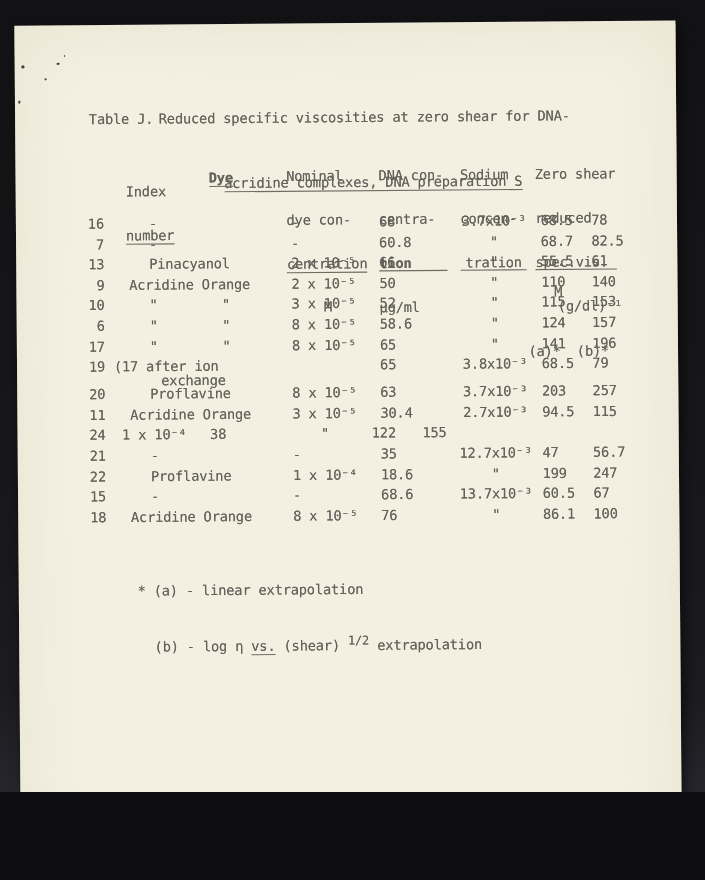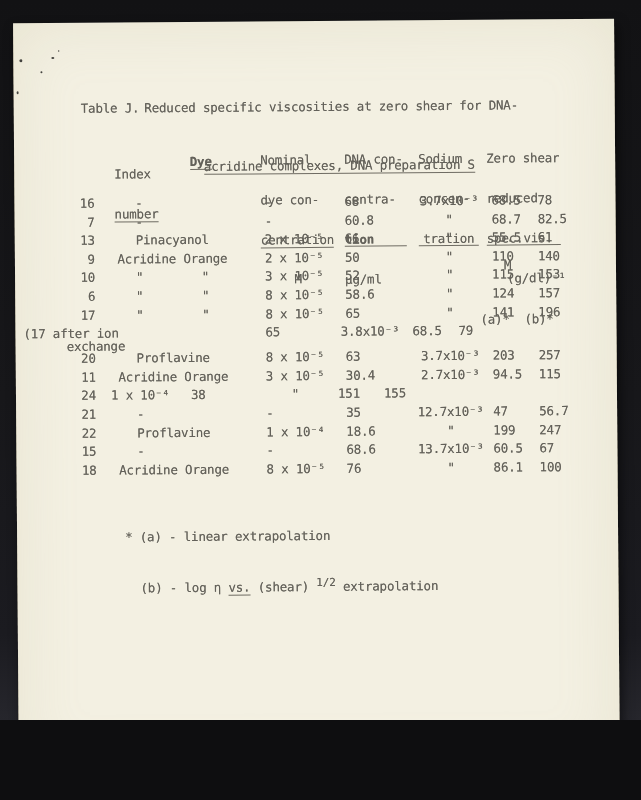--- a/index.html
+++ b/index.html
@@ -146,33 +146,33 @@
 
       <div class="trow">
         <span class="c-index">6</span><span class="c-dye">"        "</span><span class="c-nom">8 x 10⁻⁵</span><span class="c-dna">58.6</span><span class="c-sod">"</span><span class="c-a">124</span><span class="c-b">157</span>
       </div>
 
       <div class="trow">
         <span class="c-index">17</span><span class="c-dye">"        "</span><span class="c-nom">8 x 10⁻⁵</span><span class="c-dna">65</span><span class="c-sod">"</span><span class="c-a">141</span><span class="c-b">196</span>
       </div>
 
       <div class="trow row-tall">
-        <span class="c-dye"><span>(17 after ion</span><div class="dye-line2">exchange</div></span><span class="c-nom"></span><span class="c-dna">65</span><span class="c-sod">3.8x10⁻³</span><span class="c-a">68.5</span><span class="c-b">79</span>
+        <span class="c-index">19</span><span class="c-dye"><span>(17 after ion</span><div class="dye-line2">exchange</div></span><span class="c-nom"></span><span class="c-dna">65</span><span class="c-sod">3.8x10⁻³</span><span class="c-a">68.5</span><span class="c-b">79</span>
       </div>
 
       <div class="trow">
         <span class="c-index">20</span><span class="c-dye">Proflavine</span><span class="c-nom">8 x 10⁻⁵</span><span class="c-dna">63</span><span class="c-sod">3.7x10⁻³</span><span class="c-a">203</span><span class="c-b">257</span>
       </div>
 
       <div class="trow">
         <span class="c-index">11</span><span class="c-dye">Acridine Orange</span><span class="c-nom">3 x 10⁻⁵</span><span class="c-dna">30.4</span><span class="c-sod">2.7x10⁻³</span><span class="c-a">94.5</span><span class="c-b">115</span>
       </div>
 
       <div class="trow">
-        <span class="c-index">24</span><span class="c-nom">1 x 10⁻⁴</span><span class="c-dna">38</span><span class="c-sod">"</span><span class="c-a">151</span><span class="c-b">155</span>
+        <span class="c-index">24</span><span class="c-nom">1 x 10⁻⁴</span><span class="c-dna">38</span><span class="c-sod">"</span><span class="c-a">122</span><span class="c-b">155</span>
       </div>
 
       <div class="trow">
         <span class="c-index">21</span><span class="c-dye">-         </span><span class="c-nom">-</span><span class="c-dna">35</span><span class="c-sod">12.7x10⁻³</span><span class="c-a">47</span><span class="c-b">56.7</span>
       </div>
 
       <div class="trow">
         <span class="c-index">22</span><span class="c-dye">Proflavine</span><span class="c-nom">1 x 10⁻⁴</span><span class="c-dna">18.6</span><span class="c-sod">"</span><span class="c-a">199</span><span class="c-b">247</span>
       </div>
 

